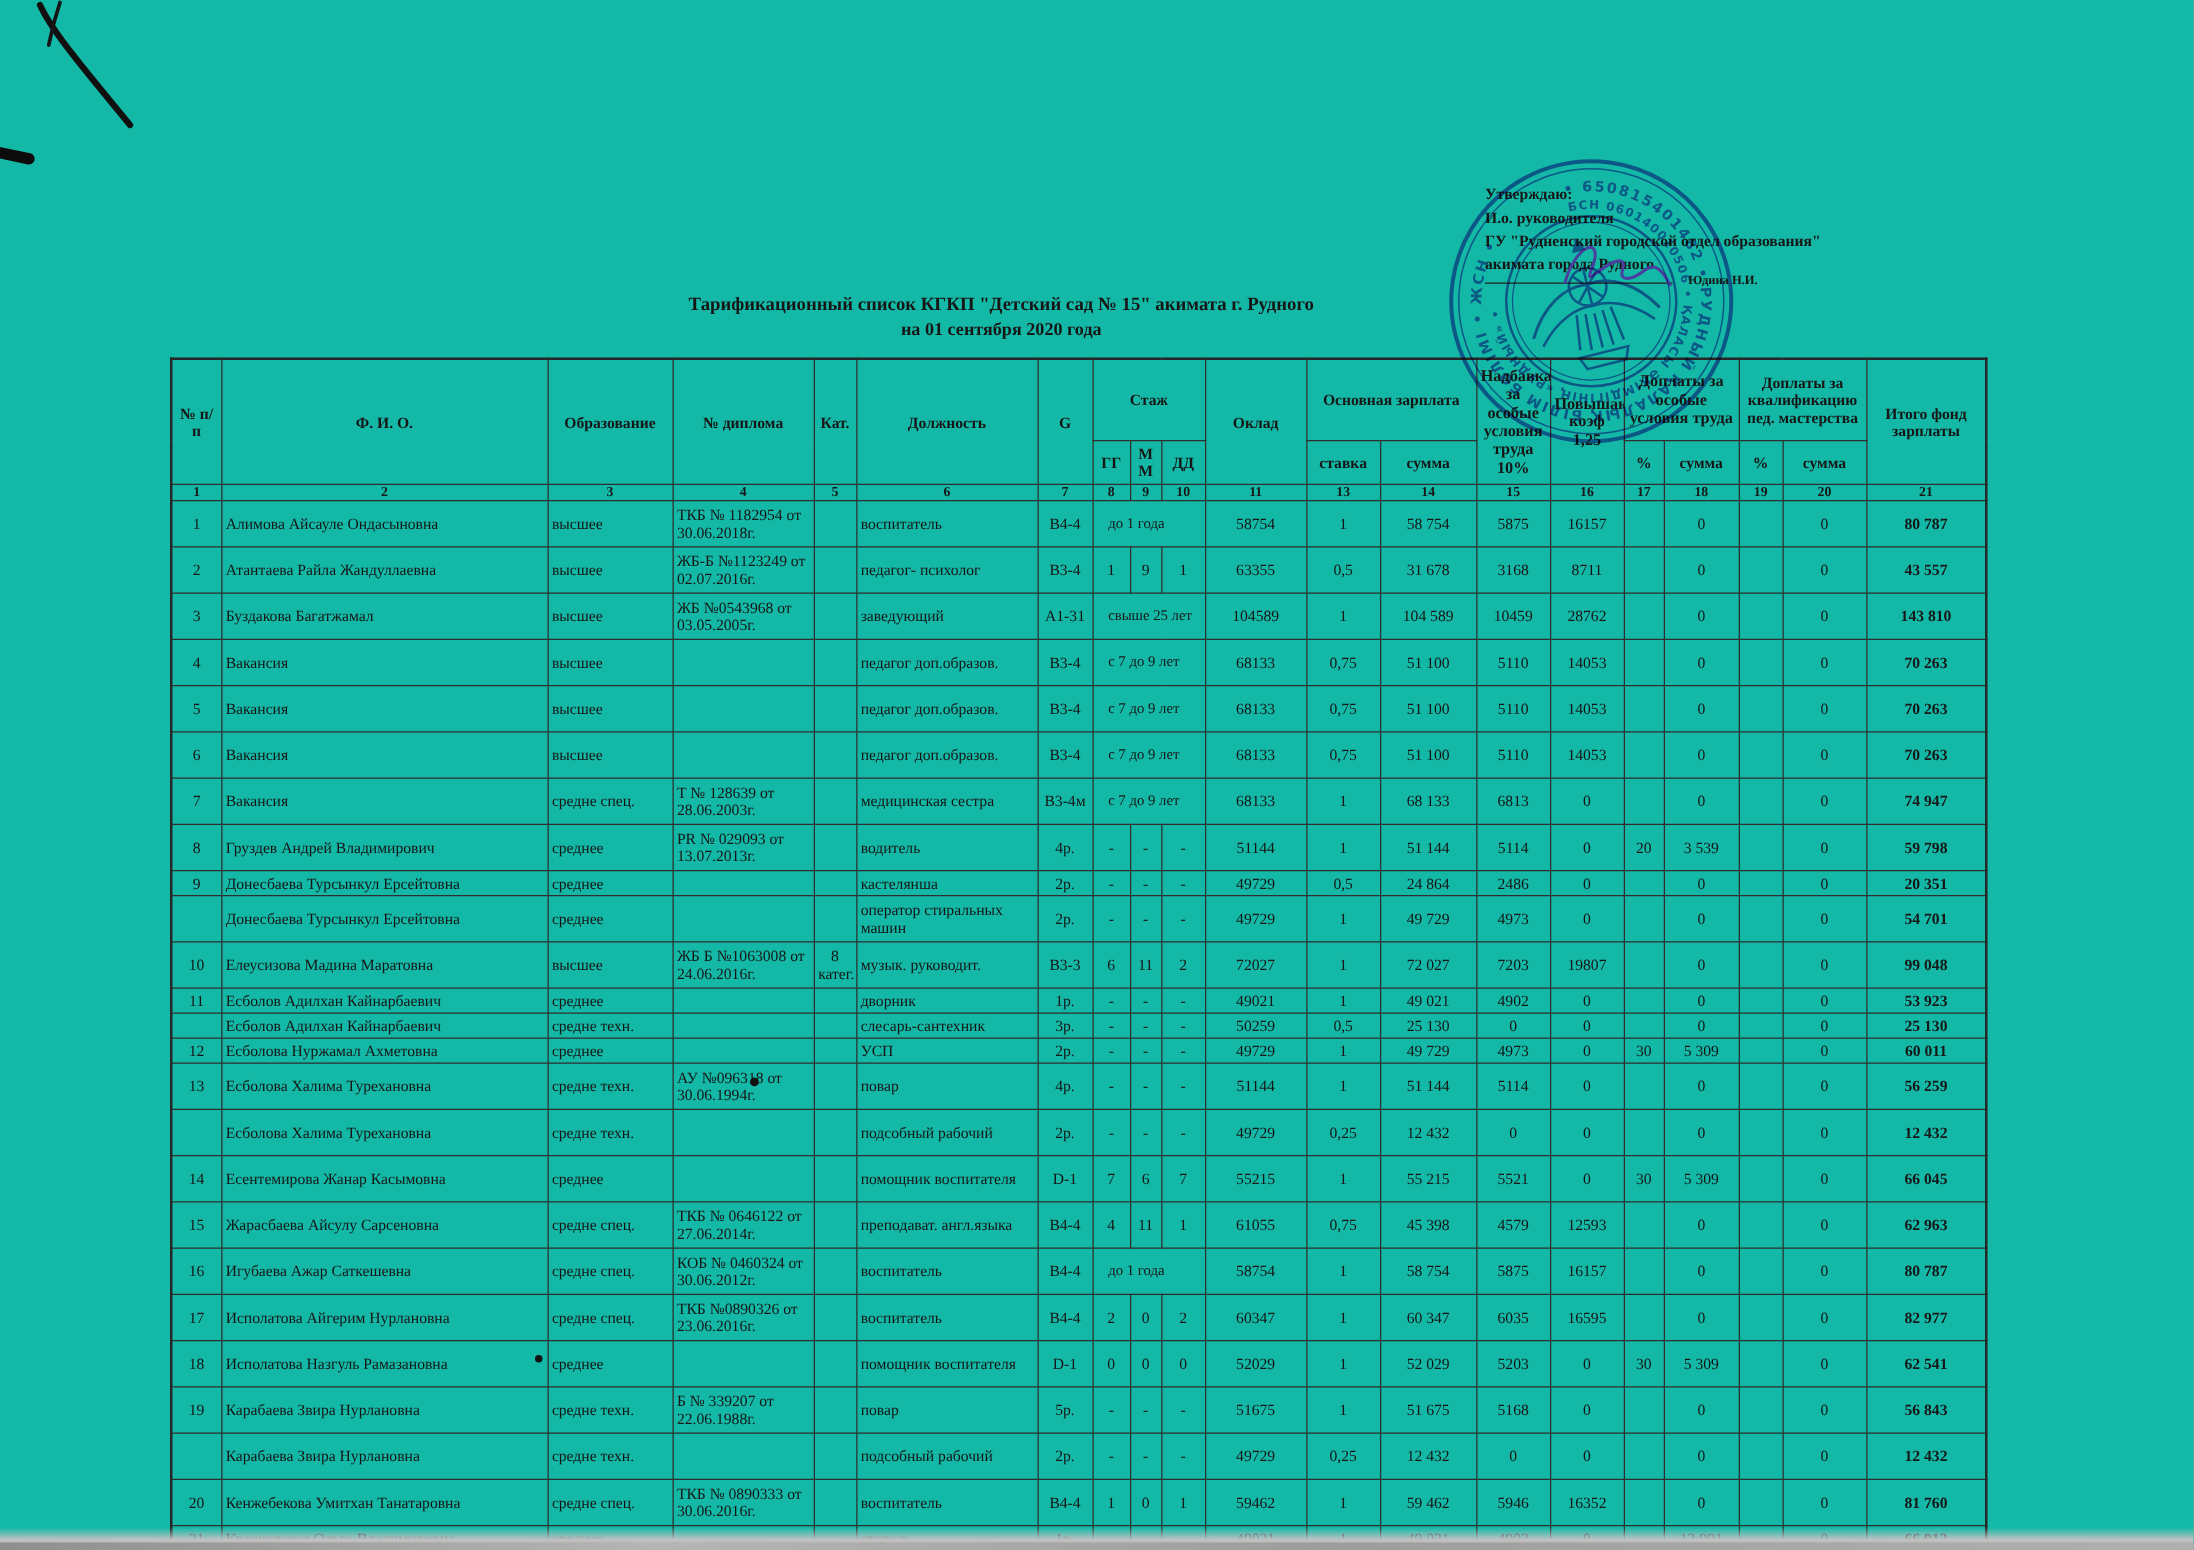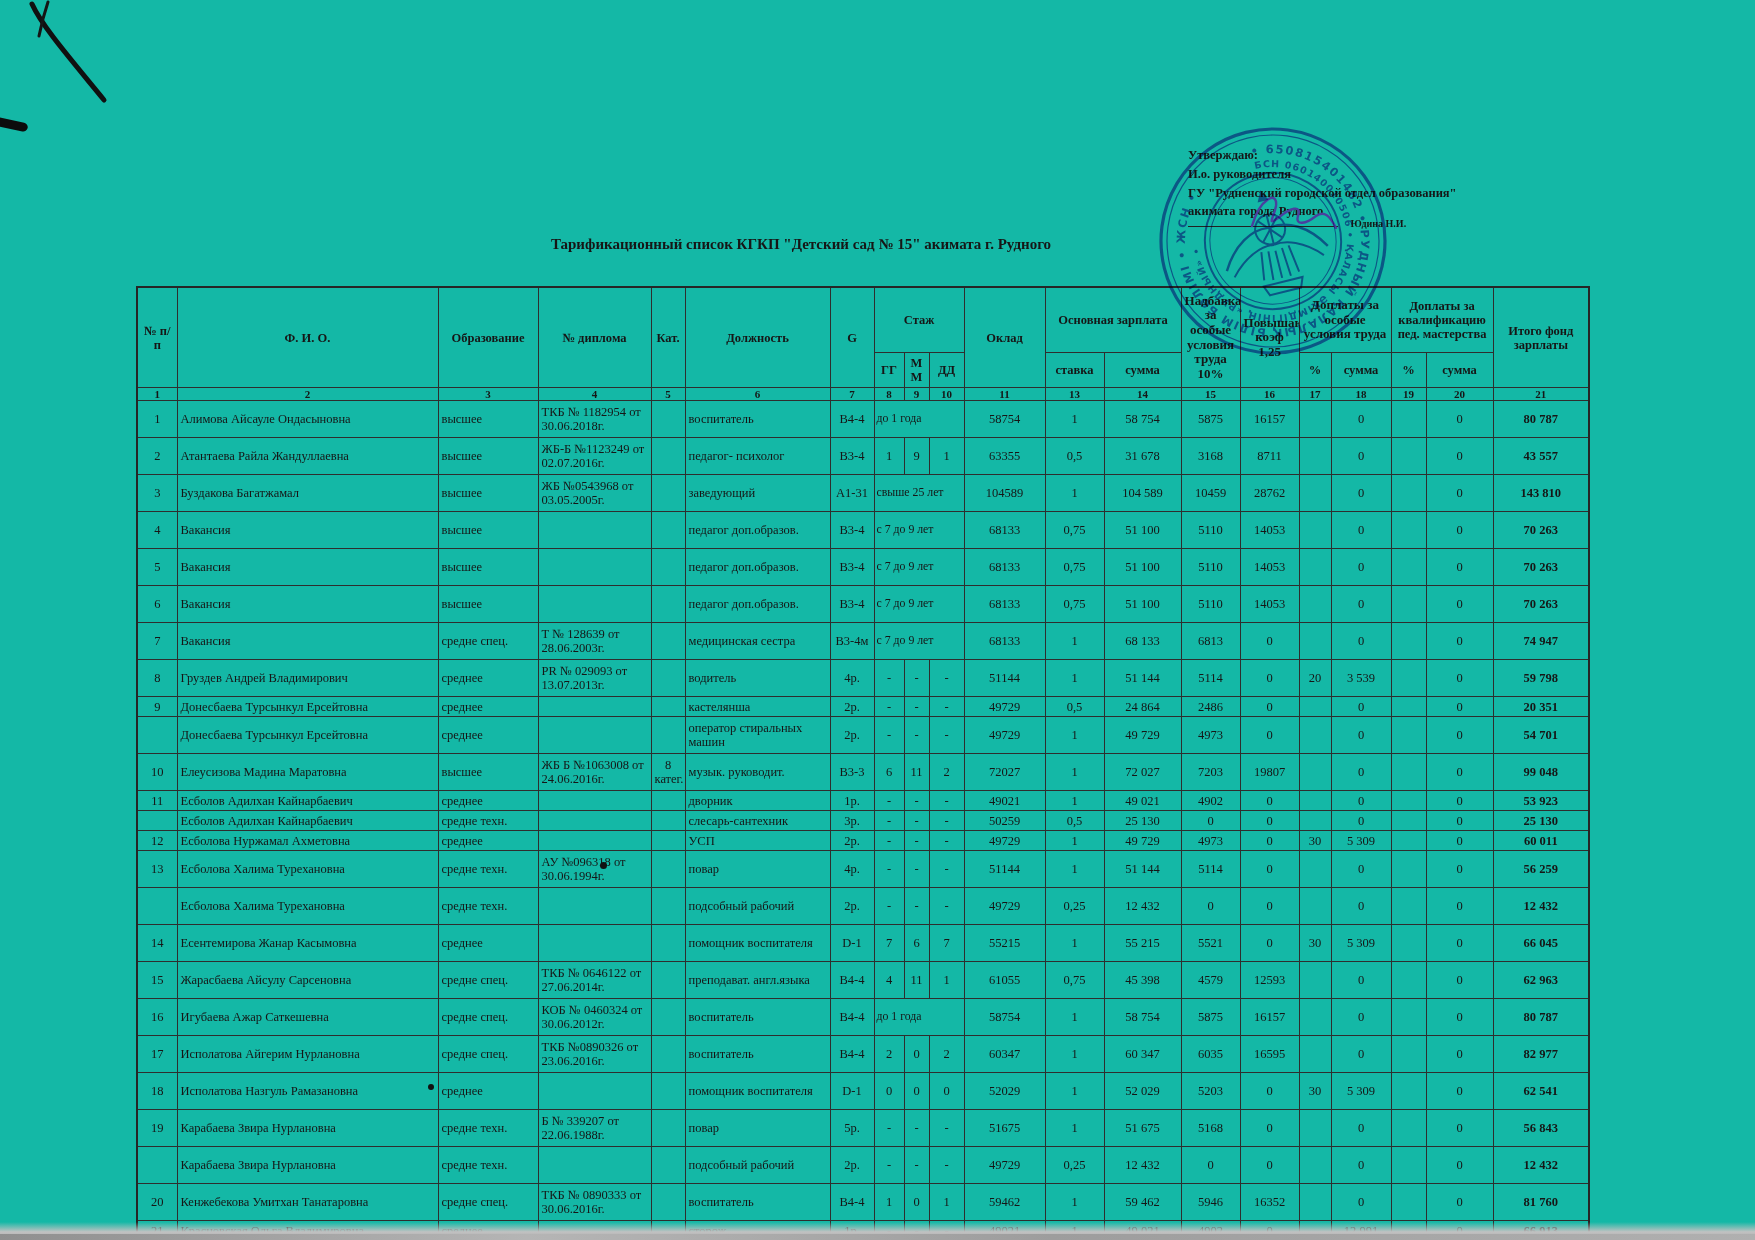--- a/index.html
+++ b/index.html
@@ -39,21 +39,21 @@
     font-size:12.5px;line-height:1.12;overflow:hidden;}
   .tarif{border:2.5px solid #262626;}
   .tarif thead th{font-weight:bold;text-align:center;}
   .tarif thead tr.hA th{height:62px;}
   .tarif thead tr.hB th{height:32px;}
   .tarif thead th.small-th{font-size:13px;}
   .tarif tbody td{height:34px;text-align:center;}
   .tarif tbody tr.compact td{height:17px;}
   .tarif tbody td.c-fio,.tarif tbody td.c-edu,.tarif tbody td.c-dip,
   .tarif tbody td.c-dol,.tarif tbody td.c-stazh{text-align:left;}
-  .tarif tbody td.c-stazh{font-size:11.8px;white-space:nowrap;padding-left:2px;}
+  .tarif tbody td.c-stazh{font-size:11.8px;white-space:nowrap;padding-left:12px;}
   .tarif tbody td.c-gg,.tarif tbody td.c-mm,.tarif tbody td.c-dd{padding:1px 2px;}
   .tarif tbody td.c-itg{font-weight:bold;}
   .tarif tr.nums td{height:12px;font-size:11px;font-weight:bold;text-align:center;
     padding:0 2px;line-height:1;}
 </style>
 </head>
 <body>
 
 <div class="page">
 
@@ -76,20 +76,21 @@
   <div class="sig-row">
     <span class="sig-line"></span>
     <span>Юдина Н.И.</span>
     <svg class="sig-svg" width="120" height="50" viewBox="0 0 120 50">
       <path d="M6,40 C14,12 32,4 30,20 C28,32 20,40 32,32 C44,22 56,18 52,30 C49,40 60,38 70,30 C78,24 84,30 90,42" stroke="#4a3f9f" stroke-width="2.4" fill="none" stroke-linecap="round"></path>
     </svg>
   </div>
 
   <div class="title">
     <div class="t1">Тарификационный список КГКП "Детский сад № 15" акимата г. Рудного</div>
+    <div class="t2">на 01 сентября 2020 года</div>
   </div>
 
   <svg class="stamp" viewBox="-127 -127 254 254">
     <g stroke="#6a5bc2" fill="none">
       <circle r="112" stroke-width="3.2"></circle>
       <circle r="106" stroke-width="1.2"></circle>
       <circle r="68" stroke-width="2"></circle>
       <circle r="63" stroke-width="1"></circle>
     </g>
     <defs>

